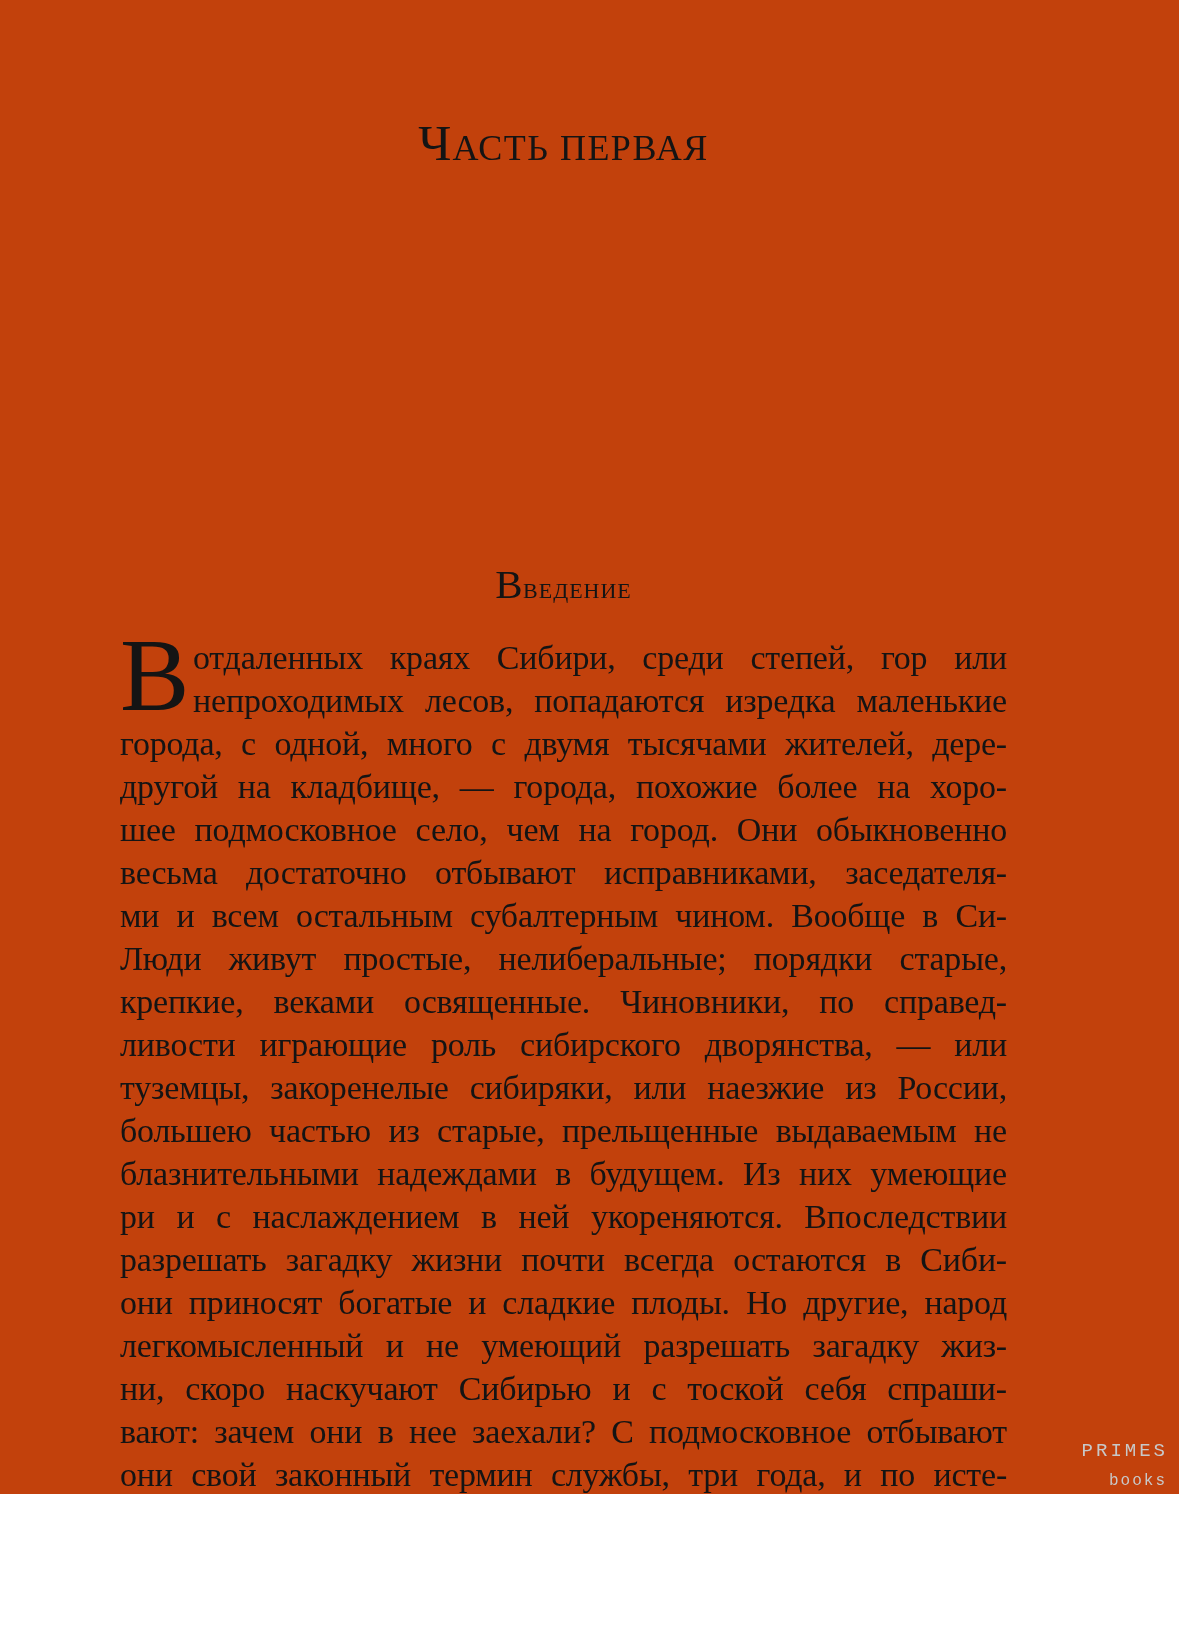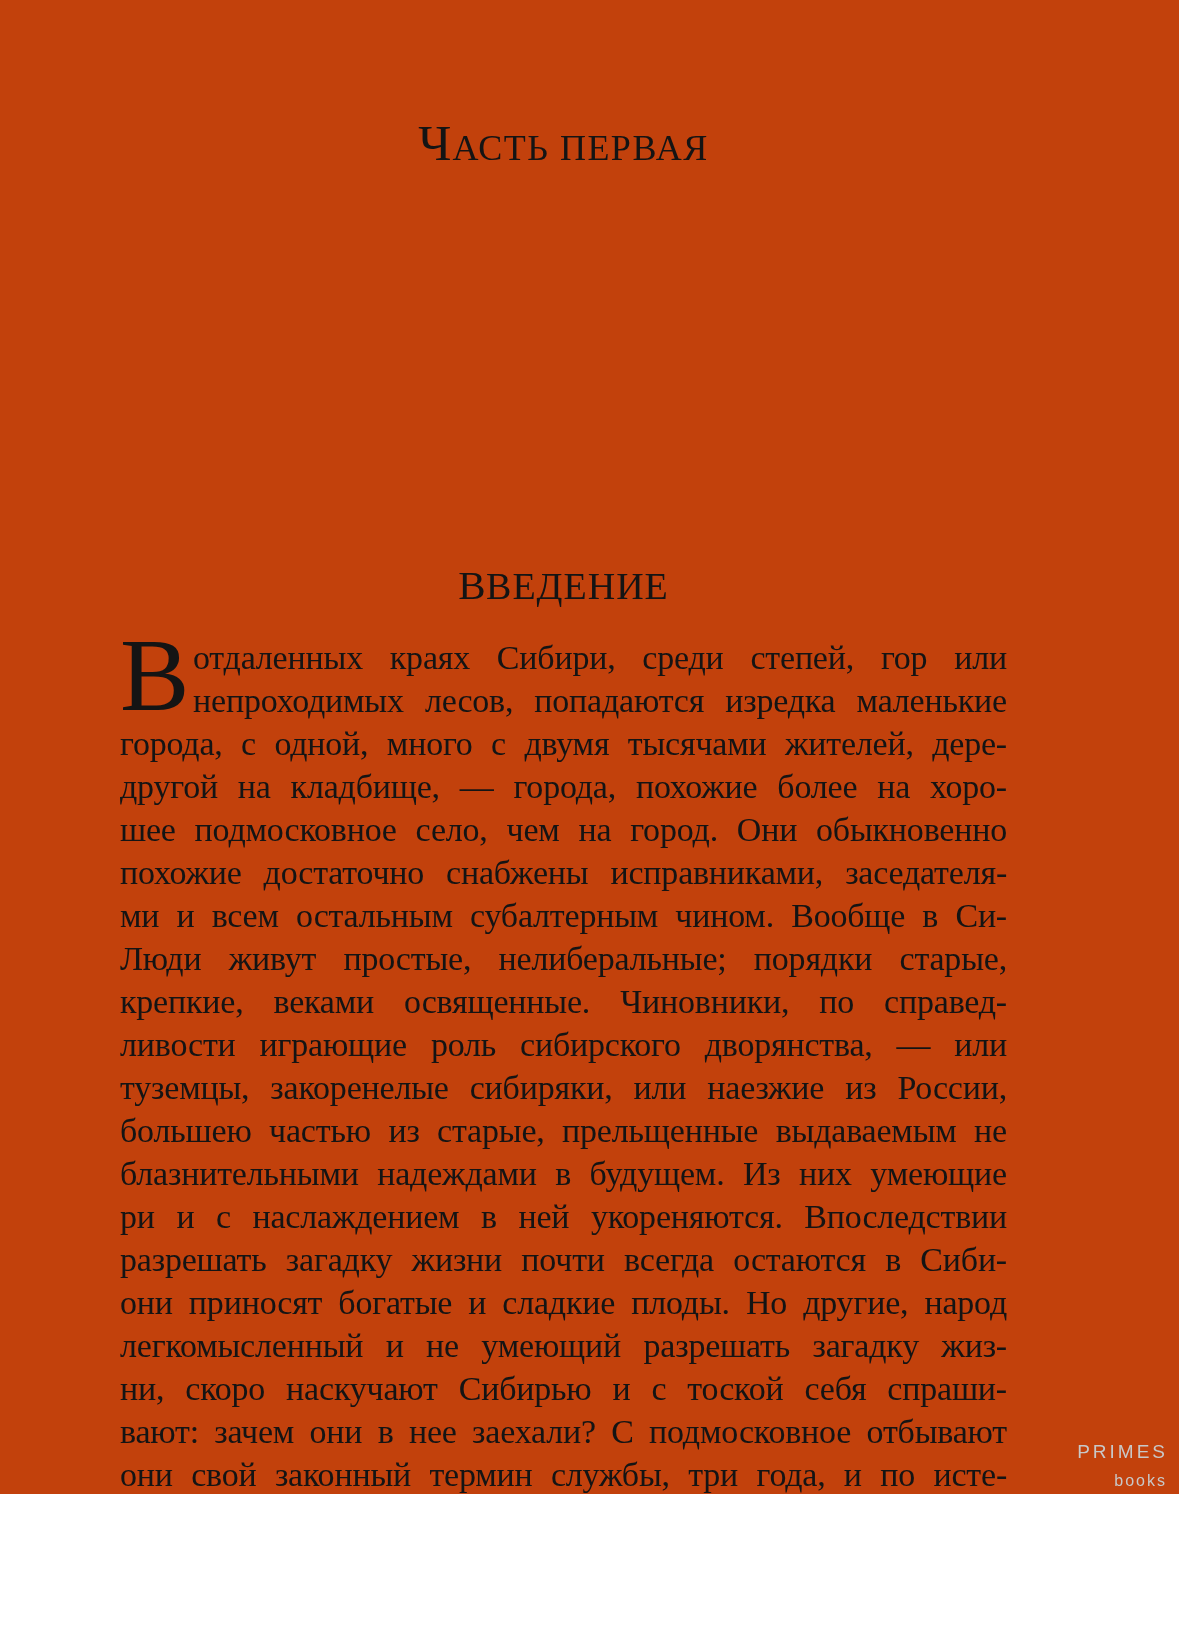--- a/index.html
+++ b/index.html
@@ -44,21 +44,21 @@
     text-align: center;
     white-space: nowrap;
     color: #141414;
   }
   .ch-initial {
     font-size: 41px;
     line-height: 1;
     letter-spacing: 0.5px;
   }
   .ch-rest {
-    font-size: 38px;
+    font-size: 22px;
     letter-spacing: 1px;
   }
   
   .body-text {
     position: absolute;
     top: 636px;
     left: 120px;
     width: 887px;
     font-size: 34px;
     line-height: 43px;
@@ -79,21 +79,21 @@
     text-align: justify;
     text-align-last: justify;
     white-space: normal;
   }
   
   .watermark {
     position: absolute;
     right: 11px;
     bottom: 5px;
     text-align: right;
-    font-family: Liberation Sans, sans-serif;
+    font-family: Liberation Mono, monospace;
     color: #c8c8c8;
     line-height: 1;
     user-select: none;
   }
   .wm-line1 {
     font-size: 19px;
     letter-spacing: 3px;
     font-weight: 500;
   }
   .wm-line2 {
@@ -117,21 +117,21 @@
     <span class="ch-initial">В</span><span class="ch-rest">ВЕДЕНИЕ</span>
   </div>
 
   <div class="body-text">
     <span class="drop-cap">В</span>
     <div class="line">отдаленных краях Сибири, среди степей, гор или</div>
     <div class="line">непроходимых лесов, попадаются изредка маленькие</div>
     <div class="line">города, с одной, много с двумя тысячами жителей, дере-</div>
     <div class="line">другой на кладбище, — города, похожие более на хоро-</div>
     <div class="line">шее подмосковное село, чем на город. Они обыкновенно</div>
-    <div class="line">похожие достаточно снабжены исправниками, заседателя-</div>
+    <div class="line">весьма достаточно отбывают исправниками, заседателя-</div>
     <div class="line">ми и всем остальным субалтерным чином. Вообще в Си-</div>
     <div class="line">Люди живут простые, нелиберальные; порядки старые,</div>
     <div class="line">крепкие, веками освященные. Чиновники, по справед-</div>
     <div class="line">ливости играющие роль сибирского дворянства, — или</div>
     <div class="line">туземцы, закоренелые сибиряки, или наезжие из России,</div>
     <div class="line">большею частью из старые, прельщенные выдаваемым не</div>
     <div class="line">блазнительными надеждами в будущем. Из них умеющие</div>
     <div class="line">ри и с наслаждением в ней укореняются. Впоследствии</div>
     <div class="line">разрешать загадку жизни почти всегда остаются в Сиби-</div>
     <div class="line">они приносят богатые и сладкие плоды. Но другие, народ</div>

